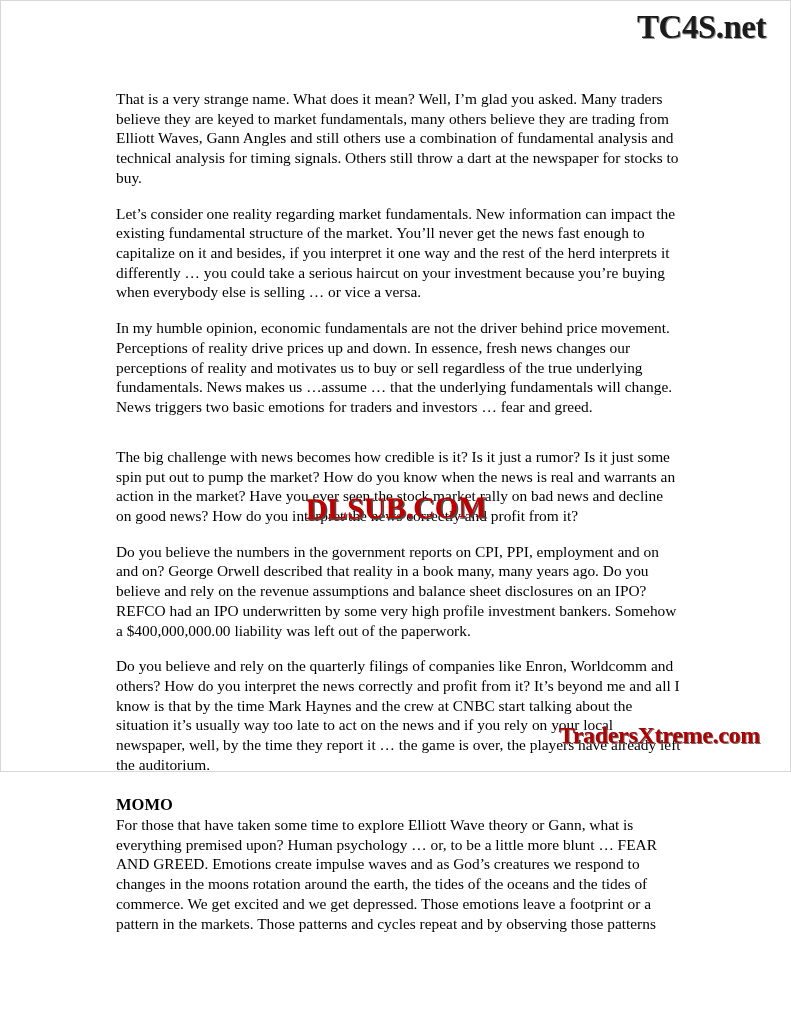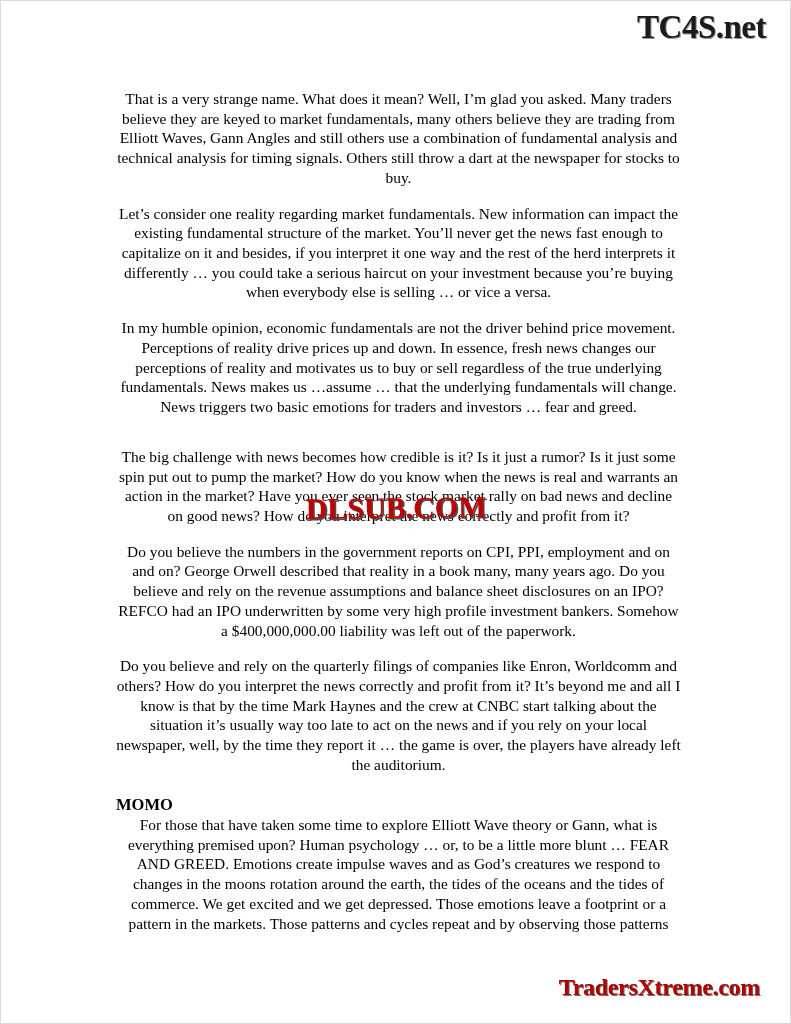--- a/index.html
+++ b/index.html
@@ -12,21 +12,21 @@
     height: 1024px;
     position: relative;
     font-family: "Liberation Serif", serif;
     color: #000000;
     overflow: hidden;
   }
   .page {
     position: absolute;
     left: 0; top: 0;
     width: 791px;
-    height: 1024px;
+    height: 772px;
     box-sizing: border-box;
     border: 1px solid #d8d8d8;
     background: #fff;
   }
   .watermark-top {
     position: absolute;
     right: 24px;
     top: 8px;
     font-family: "Liberation Serif", serif;
     font-weight: bold;
@@ -58,21 +58,21 @@
     line-height: 1.18;
     margin: 0 0 1px 0;
   }
   .heading.spaced {
     margin-top: 20px;
   }
   p.para {
     margin: 0 0 16px 0;
     font-size: 15.4px;
     line-height: 1.28;
-    text-align: center;
+    text-align: left;
   }
   p.para.tight { margin-bottom: 0; }
   p.gap-large { margin-bottom: 30px; }
   .stamp {
     position: absolute;
     left: 50%;
     top: 490px;
     transform: translateX(-50%) rotate(-0.6deg);
     font-family: "Liberation Serif", serif;
     font-weight: bold;

